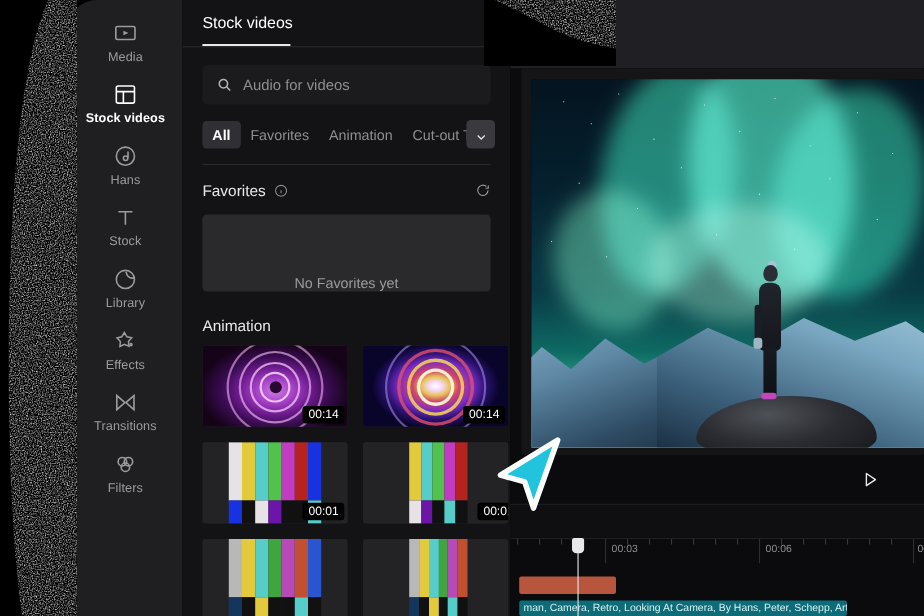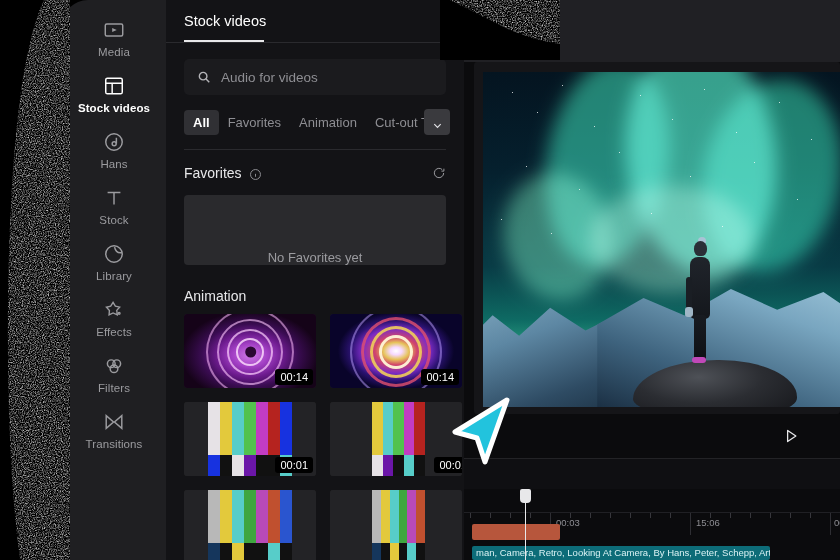--- a/index.html
+++ b/index.html
@@ -140,21 +140,21 @@
   .p-glove { position:absolute; left:0px; top:76px; width:8px; height:10px;
     background:#9fb6c6; border-radius:3px; }
   .p-shoe { position:absolute; left:7px; top:126px; width:14px; height:6px;
     background:#c048b8; border-radius:3px; }
 
   .play-row { position:absolute; left:0; top:414px; width:376px; height:44px; background:#0b0b0d; }
   .play-btn { position:absolute; left:318px; top:13px; width:18px; height:18px; color:#e8e8ea; cursor:pointer; }
 
   .tl-sep { position:absolute; left:0; top:458px; width:376px; height:1px; background:#232326; }
   .tl-toolbar { position:absolute; left:0; top:459px; width:376px; height:30px; background:#0f0f12; }
-  .ruler { position:absolute; left:0; top:512px; width:376px; height:22px; background:#0b0b0d; border-top:1px solid #202024; }
+  .ruler { position:absolute; left:0; top:489px; width:376px; height:22px; background:#0b0b0d; border-top:1px solid #202024; }
   .tick { position:absolute; top:0; width:1px; height:5px; background:#37373c; }
   .tick.major { height:22px; background:#2e2e33; }
   .tlabel { position:absolute; top:4px; font-size:9.5px; color:#8e8e93; }
 
   .playhead { position:absolute; top:489px; width:1px; height:71px; background:#e8e8ea; z-index:9; }
   .playhead-knob { position:absolute; top:489px; width:11px; height:14px; background:#e8e8ea;
     border-radius:2px 2px 4px 4px; z-index:10; }
 
   .clip { position:absolute; border-radius:2px; overflow:hidden; cursor:pointer; }
   .clip-orange { background:#b7563c; }
@@ -233,35 +233,35 @@
           <path d="M11 3.6l2.5 4.2 4.7 1-3.2 3.6.6 4.8-4.6-2-4.4 2.2.4-4.8L3.7 9l4.7-1.2z"></path>
           <circle cx="17.6" cy="15.6" r="1"></circle>
         </svg>
       </span>
       <span class="rail-label">Effects</span>
     </div>
 
     <div class="rail-item">
       <span class="rail-ic">
         <svg viewBox="0 0 24 24" fill="none" stroke="currentColor" stroke-width="1.6">
+          <path d="M3.5 5v14l8-7zM20.5 5v14l-8-7z"></path>
+        </svg>
+      </span>
+      <span class="rail-label">Transitions</span>
+    </div>
+
+    <div class="rail-item">
+      <span class="rail-ic">
+        <svg viewBox="0 0 24 24" fill="none" stroke="currentColor" stroke-width="1.6">
           <circle cx="9" cy="9.5" r="4.2"></circle>
           <circle cx="15" cy="9.5" r="4.2"></circle>
           <circle cx="12" cy="15" r="4.2"></circle>
         </svg>
       </span>
       <span class="rail-label">Filters</span>
-    </div>
-
-    <div class="rail-item">
-      <span class="rail-ic">
-        <svg viewBox="0 0 24 24" fill="none" stroke="currentColor" stroke-width="1.6">
-          <path d="M3.5 5v14l8-7zM20.5 5v14l-8-7z"></path>
-        </svg>
-      </span>
-      <span class="rail-label">Transitions</span>
     </div>
 
   </div>
 
   <div class="panel">
 
     <div class="panel-head">
       <span class="panel-title">Stock videos</span>
     </div>
     <div class="title-underline"></div>
@@ -505,21 +505,21 @@
         <span class="tick" style="left:66px"></span>
       <span class="tick major" style="left:86px"></span>
       <span class="tlabel" style="left:92px">00:03</span>
       <span class="tick" style="left:106px"></span>
         <span class="tick" style="left:126px"></span>
       <span class="tick" style="left:146px"></span>
         <span class="tick" style="left:166px"></span>
       <span class="tick" style="left:186px"></span>
         <span class="tick" style="left:206px"></span>
       <span class="tick major" style="left:226px"></span>
-      <span class="tlabel" style="left:232px">15:06</span>
+      <span class="tlabel" style="left:232px">00:06</span>
       <span class="tick" style="left:246px"></span>
         <span class="tick" style="left:266px"></span>
       <span class="tick" style="left:286px"></span>
         <span class="tick" style="left:306px"></span>
       <span class="tick" style="left:326px"></span>
         <span class="tick" style="left:346px"></span>
       <span class="tick major" style="left:366px"></span>
       <span class="tlabel" style="left:370px">00:0</span>
     </div>
 

